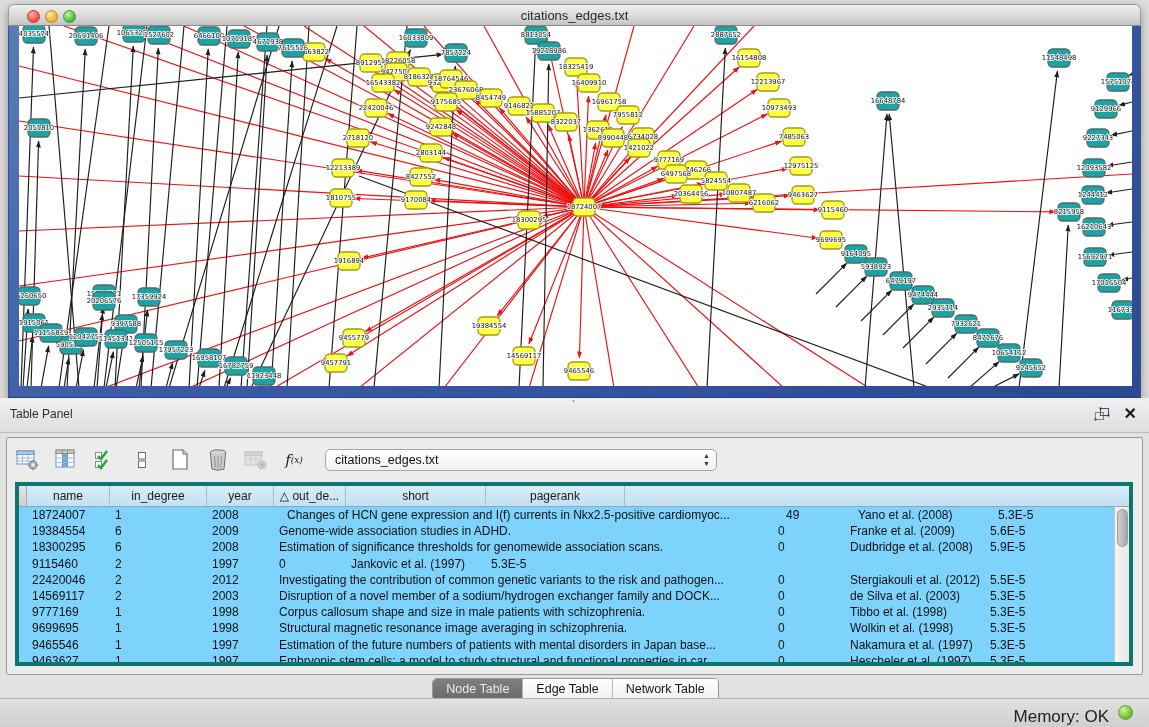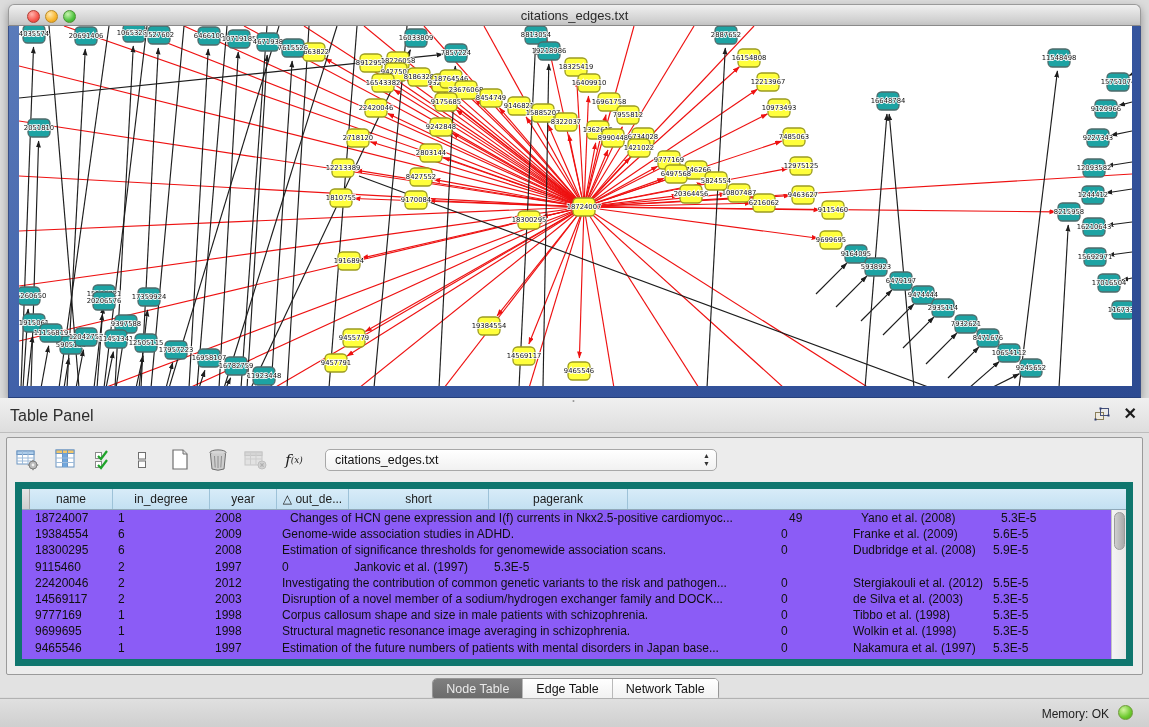--- a/index.html
+++ b/index.html
@@ -18,56 +18,56 @@
   .tl.grn   { left:54px; background:radial-gradient(circle at 35% 30%, #c9f3b0, #4fc43f 60%, #36a12a); border:1px solid #4b9334;}
   .graph-frame { position:relative; height:372px;
     background:linear-gradient(150deg,#5a7bba 0%, #3a5aa4 45%, #2c4a91 100%);
     border-left:1px solid #3a4f86; border-right:1px solid #3a4f86; border-bottom:1px solid #26407c; }
   .canvas-holder { position:absolute; left:10px; top:0; width:1113px; height:360px; background:#fff; overflow:hidden; }
   svg text.nlabel { font-family:"DejaVu Sans",sans-serif; font-size:6.8px; fill:#111; paint-order:stroke; stroke:#ffffff; stroke-width:1.6px; }
 
   
   .table-panel { position:absolute; left:0; top:398px; width:1149px; height:299px; background:#e2e2e2; }
   .panel-header { position:relative; height:35px; background:linear-gradient(#f0f0f0,#dedede); border-bottom:1px solid #bdbdbd; }
-  .panel-header .ptitle { position:absolute; left:10px; top:9px; font-size:16px; color:#2e2e2e; }
+  .panel-header .ptitle { position:absolute; left:10px; top:9px; font-size:12px; color:#2e2e2e; }
   .grip { position:absolute; left:566px; top:1px; width:16px; height:4px; color:#9a9a9a; font-size:7px; letter-spacing:1px; line-height:4px; text-align:center;}
   .hdr-icons { position:absolute; right:12px; top:8px; display:flex; gap:14px; align-items:center; }
   .close-x { font-size:16px; font-weight:bold; color:#1c1c1c; line-height:16px; cursor:default; }
 
   .panel-box { position:absolute; left:6px; top:39px; width:1137px; height:238px; background:#ececec; border:1px solid #9a9a9a; border-radius:2px; }
   .toolbar { position:absolute; left:8px; top:6px; height:32px; display:flex; align-items:center; gap:12px; }
   .tool { width:26px; height:26px; display:flex; align-items:center; justify-content:center; }
   .fx { font-family:"DejaVu Serif",serif; font-style:italic; font-size:15px; color:#1a1a1a; }
   .fx small { font-size:9px; }
   .select { position:relative; width:392px; height:22px; margin-left:6px; border:1px solid #a8a8a8; border-radius:5px;
     background:linear-gradient(#ffffff,#f1f1f1); box-shadow:inset 0 1px 0 #fff; font-size:12.5px; color:#111; }
   .select .val { position:absolute; left:9px; top:3px; }
   .select .stepper { position:absolute; right:6px; top:2px; font-size:7px; color:#333; line-height:8px; text-align:center; }
 
-  .tablewrap { position:absolute; left:8px; top:44px; width:1118px; height:184px; background:#8b5cf6; border:7px solid #0f766e; }
+  .tablewrap { position:absolute; left:8px; top:44px; width:1118px; height:184px; background:#7dd3fc; border:4px solid #0f766e; }
   .thead { display:flex; height:21px; background:linear-gradient(#d8ecf8,#c3e0f2); border-bottom:1px solid #8fa8b8; }
   .thead .th { font-size:12px; color:#1b1b1b; text-align:center; line-height:20px; border-right:1px solid #9dc2d8;
     overflow:hidden; white-space:nowrap; flex:none; }
   .th.gutter { background:linear-gradient(#e4e4e4,#cfcfcf); border-right:1px solid #aaa; }
   .tbody { position:absolute; left:0; top:21px; right:15px; bottom:0; overflow:hidden; }
   .trow { display:flex; height:16.2px; }
   .trow .td { font-size:12px; color:#101010; line-height:16px; padding-left:5px; white-space:nowrap; overflow:hidden; flex:none; }
   .vscroll { position:absolute; right:0; top:21px; bottom:0; width:15px; background:linear-gradient(90deg,#f4f4f4,#e7e7e7); border-left:1px solid #c4c4c4; }
   .vthumb { position:absolute; left:2px; top:2px; width:11px; height:38px; border-radius:6px;
     background:linear-gradient(90deg,#cfcfcf,#a9a9a9); border:1px solid #9a9a9a; }
 
   .tabbar { position:absolute; left:0; bottom:-27px; width:1137px; display:flex; justify-content:center; }
   .seg { display:flex; border:1px solid #979797; border-radius:5px; overflow:hidden; background:#fdfdfd; box-shadow:0 1px 1px rgba(0,0,0,.15);text-align:center; }
   .seg .tab { font-size:12.5px; padding:3px 13px 4px; color:#141414; background:linear-gradient(#ffffff,#f0f0f0); border-right:1px solid #b9b9b9; cursor:default; }
   .seg .tab:last-child { border-right:none; }
   .seg .tab.sel { background:linear-gradient(#7f7f7f,#6a6a6a); color:#e9e9e9; }
 
   
   .statusbar { position:absolute; left:0; top:698px; width:1149px; height:29px; background:linear-gradient(#e0e0e0,#cfcfcf); border-top:1px solid #b2b2b2; }
-  .mem { position:absolute; right:40px; top:8px; font-size:12px; color:#222; }
+  .mem { position:absolute; right:40px; top:8px; font-size:17px; color:#222; }
   .memdot { position:absolute; right:16px; top:6px; width:15px; height:15px; border-radius:50%;
     background:radial-gradient(circle at 35% 30%, #d2f5a0, #6cc92e 60%, #4da31e); border:1px solid #6f9a3a; }
 </style>
 </head>
 <body>
 
 <div class="page">
 
   <div class="graph-window">
     <div class="titlebar">
@@ -840,20 +840,21 @@
               <div class="td" style="width: 499px;">Estimation of the future numbers of patients with mental disorders in Japan base...</div>
               <div class="td" style="width: 72px;">0</div>
               <div class="td" style="width: 140px;">Nakamura et al. (1997)</div>
               <div class="td" style="width: 139px;">5.3E-5</div>
             </div>
             <div class="trow">
               <div class="td" style="width: 8px; padding-left: 0px;"></div>
               <div class="td" style="width: 83px;">9463627</div>
               <div class="td" style="width: 97px;">1</div>
               <div class="td" style="width: 67px;">1997</div>
+              <div class="td" style="width: 499px;">Embryonic stem cells: a model to study structural and functional properties in car...</div>
               <div class="td" style="width: 72px;">0</div>
               <div class="td" style="width: 140px;">Hescheler et al. (1997)</div>
               <div class="td" style="width: 139px;">5.3E-5</div>
             </div>
           </div>
         <div class="vscroll">
             <div class="vthumb"></div>
           </div>
       </div>
 

